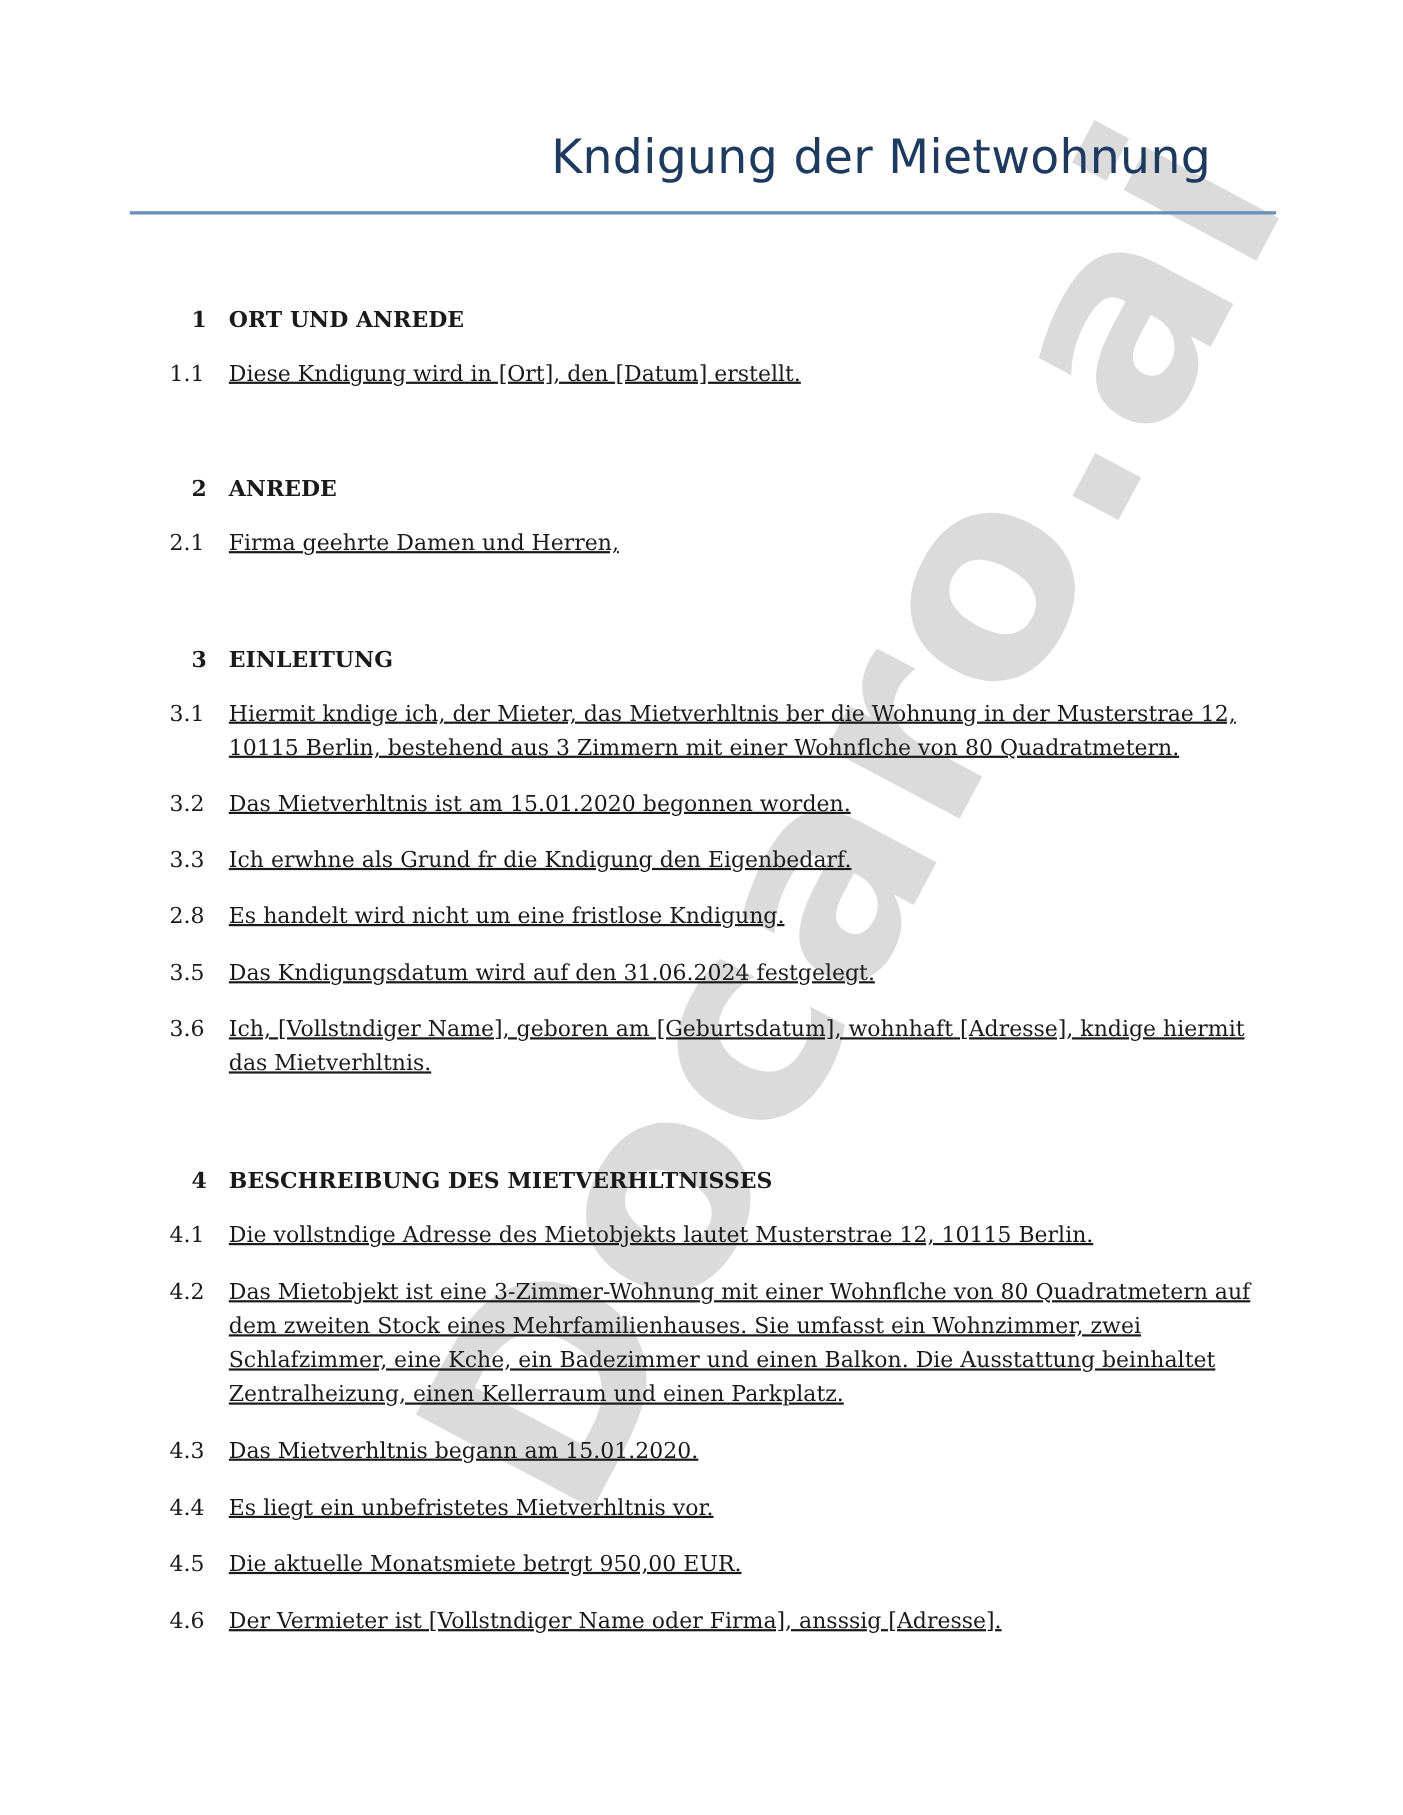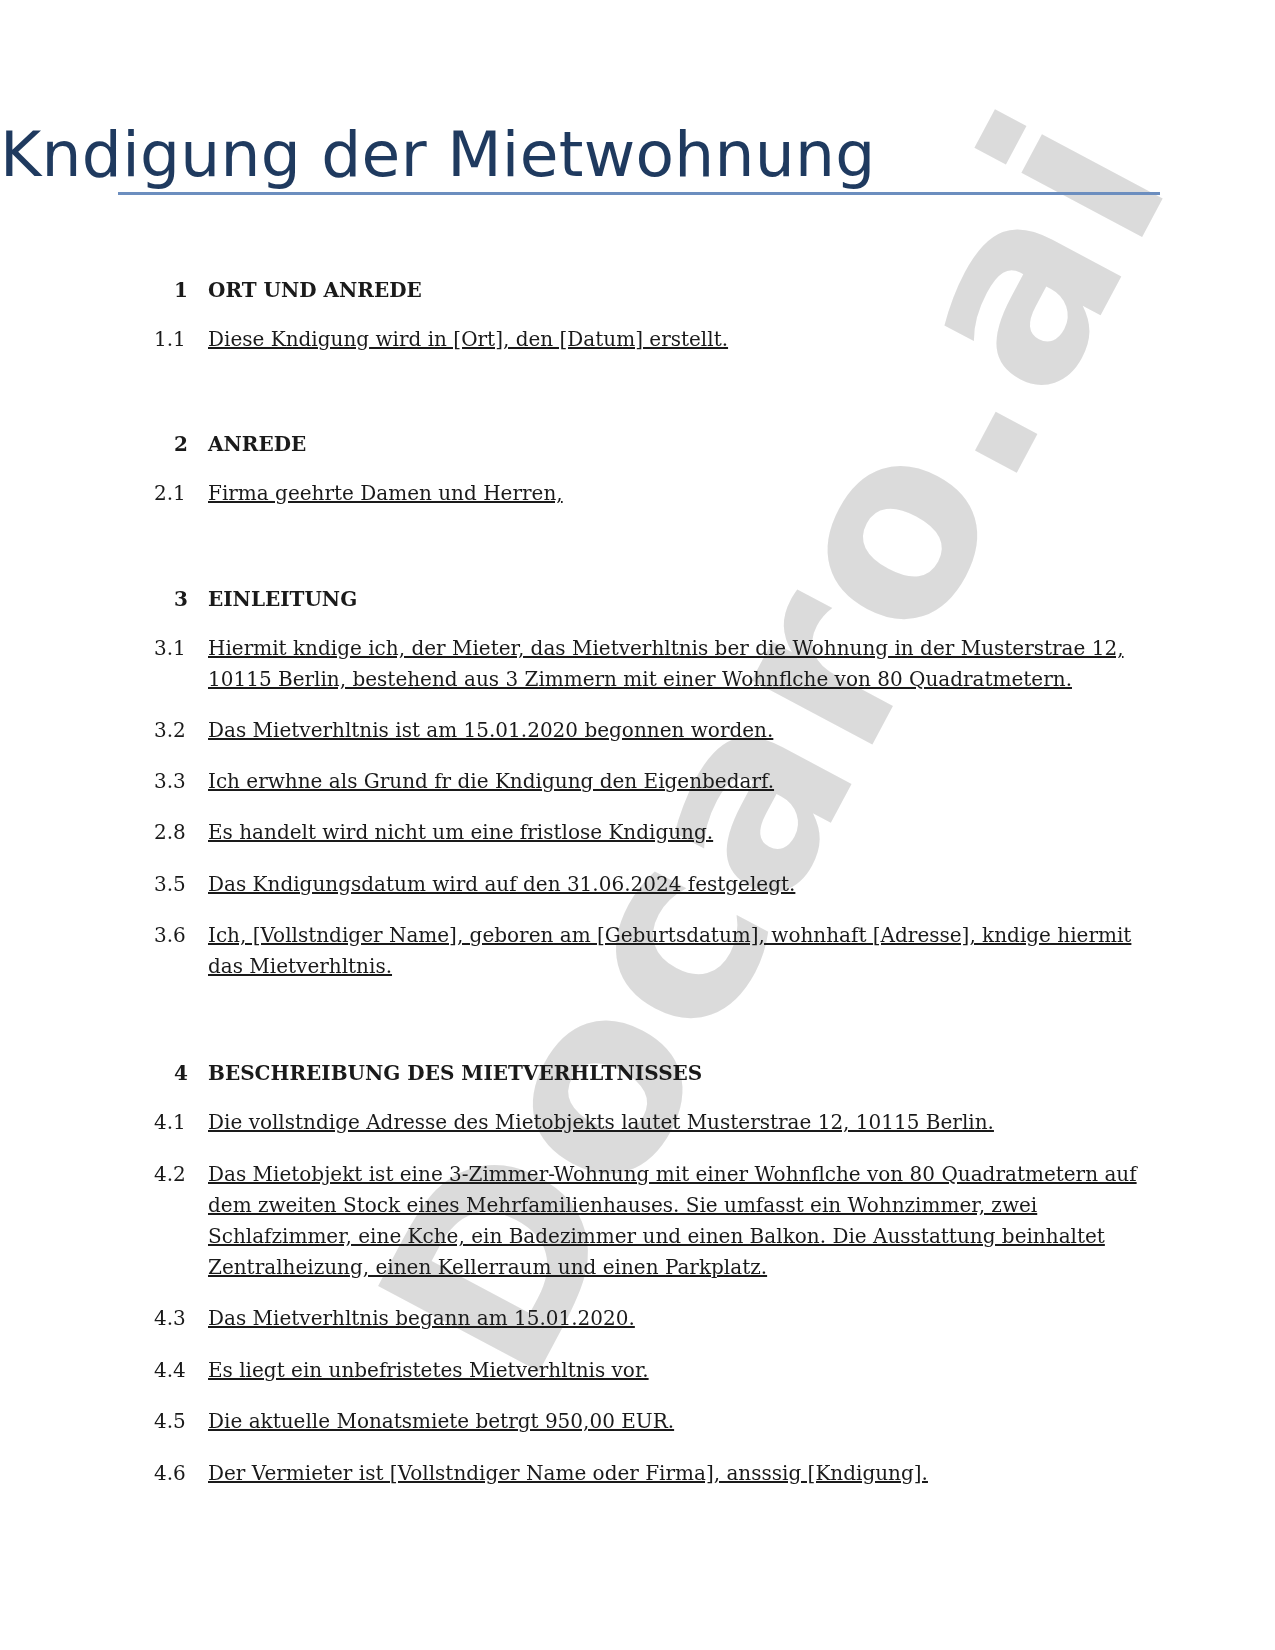--- a/index.html
+++ b/index.html
@@ -19,23 +19,23 @@
       position: absolute;
       left: 0; top: 0;
       width: 1275px;
       height: 1650px;
     }
     .title {
       position: absolute;
       left: 0;
       width: 1101px;
       top: 118px;
-      text-align: left;
+      text-align: right;
       font-family: "DejaVu Sans", "Liberation Sans", sans-serif;
-      font-size: 63px;
+      font-size: 43px;
       color: #1f3a5f;
       letter-spacing: 0.3px;
     }
     .title-rule {
       position: absolute;
       left: 118px;
       width: 1042px;
       top: 192px;
       height: 3px;
       background: #6c8ebf;
@@ -171,17 +171,17 @@
     <div class="item" style="top:1355px">
       <span class="num">4.4</span>
       <span class="txt">Es liegt ein unbefristetes Mietverhltnis vor.</span>
     </div>
     <div class="item" style="top:1406px">
       <span class="num">4.5</span>
       <span class="txt">Die aktuelle Monatsmiete betrgt 950,00 EUR.</span>
     </div>
     <div class="item" style="top:1458px">
       <span class="num">4.6</span>
-      <span class="txt">Der Vermieter ist [Vollstndiger Name oder Firma], ansssig [Kndigung].</span>
+      <span class="txt">Der Vermieter ist [Vollstndiger Name oder Firma], ansssig [Adresse].</span>
     </div>
 
   </div>
 </div>
 
 </body></html>

